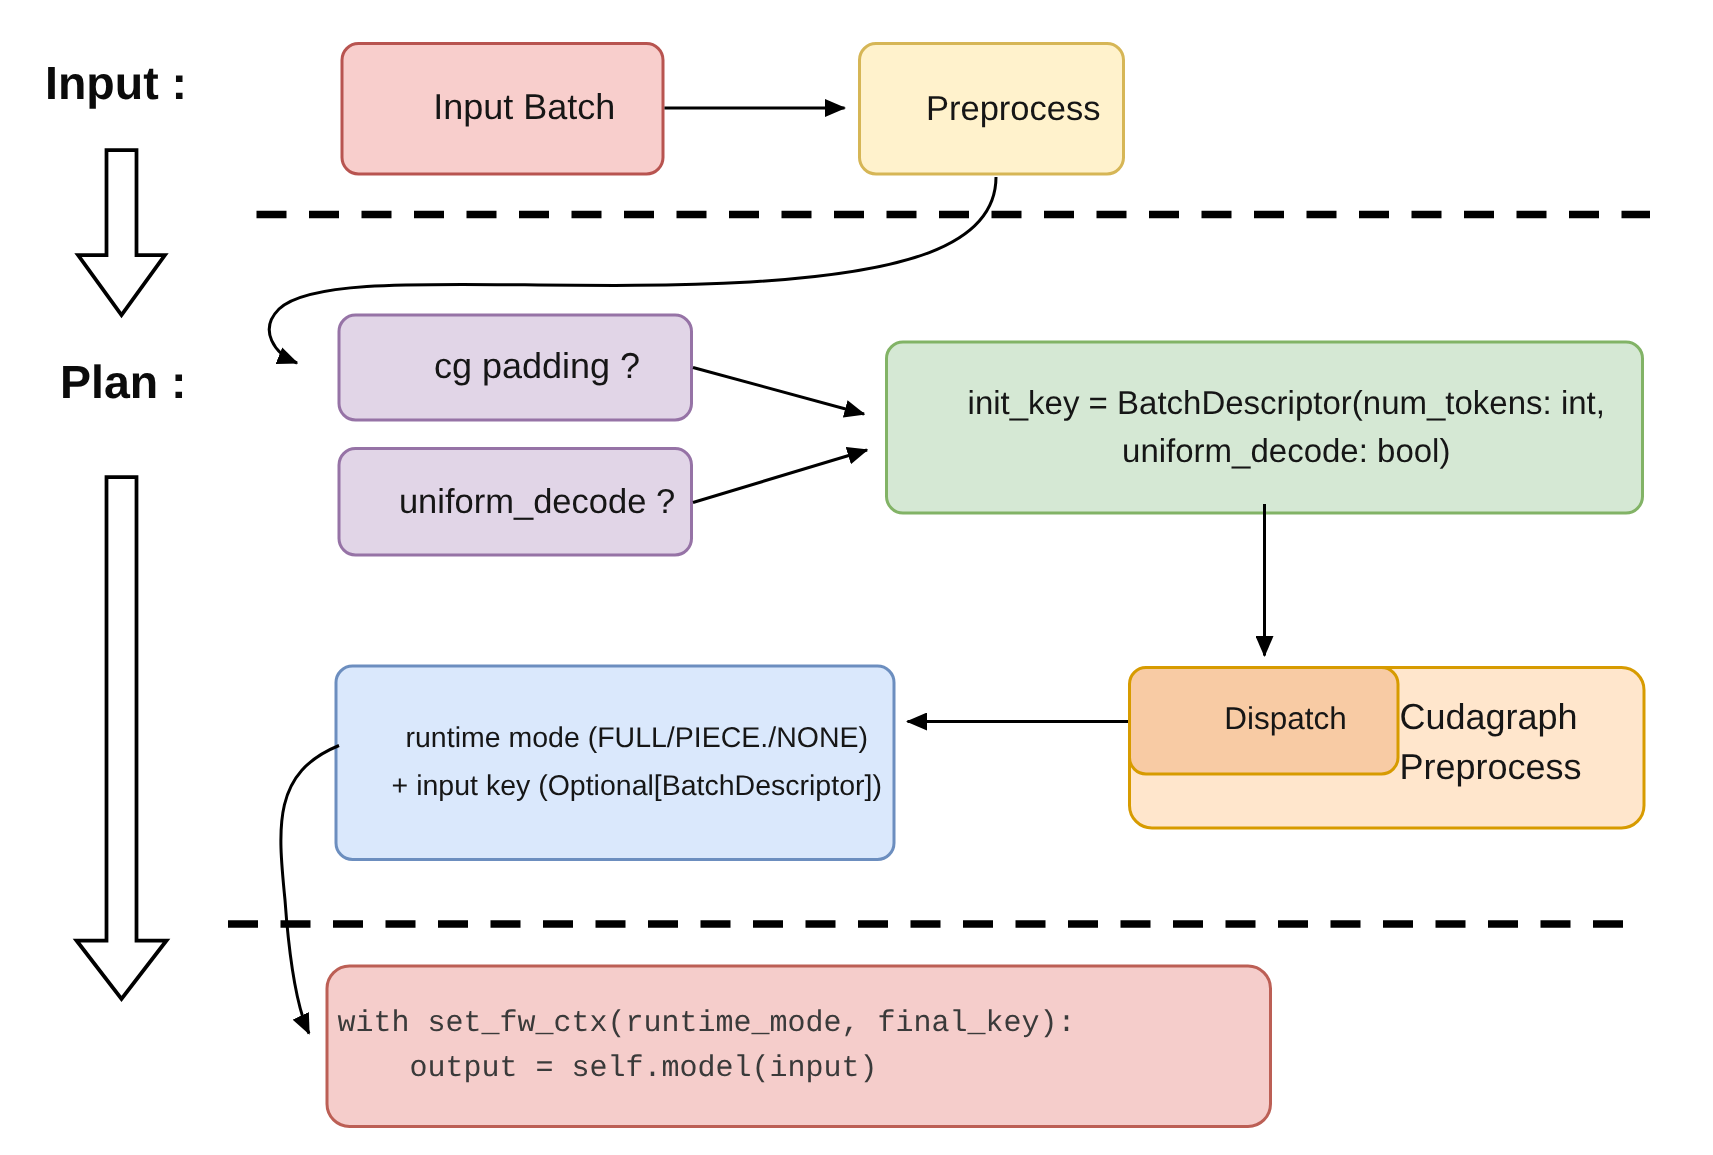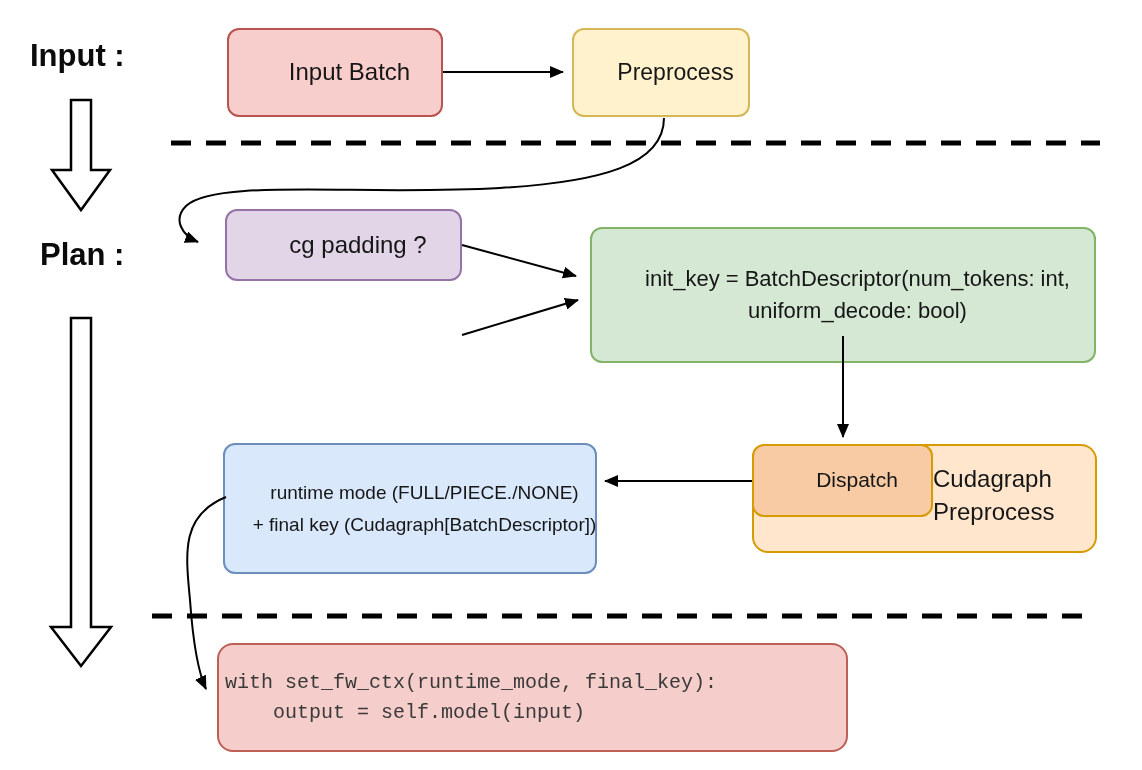--- a/index.html
+++ b/index.html
@@ -16,21 +16,21 @@
   .stage-label{position:absolute;font-weight:bold;color:#0b0b0b;z-index:2;white-space:nowrap;}
   
   .lbl-input{left:30px;top:38px;font-size:31px;}
   .lbl-plan{left:40px;top:237px;font-size:31px;}
   .lbl-execute{left:22px;top:665px;font-size:29px;}
   
   .n-input-batch{left:227px;top:28px;width:216px;height:89px;background:#F8CECC;border-color:#B85450;font-size:24px;}
   .n-preprocess{left:572px;top:28px;width:178px;height:89px;background:#FFF2CC;border-color:#D6B656;font-size:23px;}
   .n-cg-padding{left:225px;top:209px;width:237px;height:72px;background:#E1D5E7;border-color:#9673A6;font-size:24px;}
   .n-uniform-decode{left:225px;top:298px;width:237px;height:73px;background:#E1D5E7;border-color:#9673A6;font-size:23px;}
-  .n-init-key{left:590px;top:227px;width:506px;height:136px;background:#D5E8D4;border-color:#82B366;font-size:22px;line-height:1.45;}
+  .n-init-key{left:590px;top:227px;width:506px;height:116px;background:#D5E8D4;border-color:#82B366;font-size:22px;line-height:1.45;}
   .n-runtime-mode{left:223px;top:443px;width:374px;height:131px;background:#DAE8FC;border-color:#6C8EBF;font-size:19px;line-height:1.65;}
   .n-dispatcher-outer{left:752px;top:444px;width:345px;height:109px;background:#FFE6CC;border-color:#D79B00;border-radius:16px;z-index:2;}
   .n-dispatch-inner{left:752px;top:444px;width:181px;height:73px;background:#F8CBA4;border-color:#D79B00;font-size:21px;z-index:3;}
   .dispatcher-text{
     position:absolute;left:933px;top:462px;width:164px;z-index:3;font-size:24px;line-height:33px;
     text-align:left;display:block;
   }
   .n-execute-code{
     left:217px;top:643px;width:631px;height:109px;background:#F5CDCB;border-color:#BC5F55;border-radius:16px;
     font-family:"Liberation Mono","DejaVu Sans Mono",monospace;font-size:20px;line-height:30px;
@@ -51,29 +51,32 @@
   </div>
 
   <div class="node n-preprocess">
     <span class="ln">Preprocess</span>
   </div>
 
   <div class="node n-cg-padding">
     <span class="ln">cg padding ?</span>
   </div>
 
+  <div class="node n-uniform-decode">
+    <span class="ln">uniform_decode ?</span>
+  </div>
 
   <div class="node n-init-key">
     <span class="ln">init_key = BatchDescriptor(num_tokens: int,</span>
     <span class="ln">uniform_decode: bool)</span>
   </div>
 
   <div class="node n-runtime-mode">
     <span class="ln">runtime mode (FULL/PIECE./NONE)</span>
-    <span class="ln">+ final key (Cudagraph[BatchDescriptor])</span>
+    <span class="ln">+ input key (Optional[BatchDescriptor])</span>
   </div>
 
   <div class="node n-dispatcher-outer"></div>
   <div class="dispatcher-text">
     <span class="ln">Cudagraph</span><br>
     <span class="ln">Preprocess</span>
   </div>
   <div class="node n-dispatch-inner">
     <span class="ln">Dispatch</span>
   </div>

